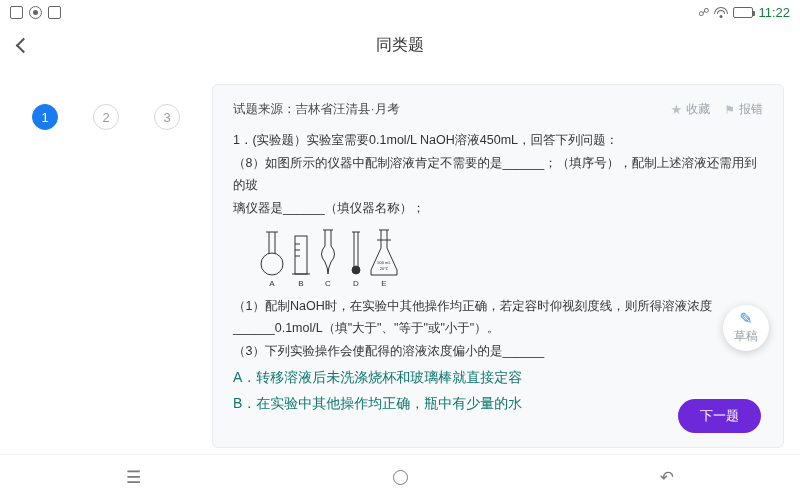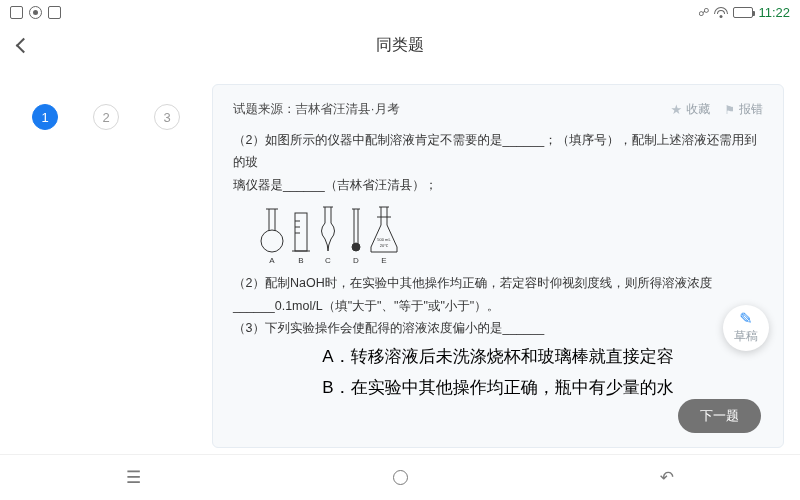--- a/index.html
+++ b/index.html
@@ -178,21 +178,21 @@
   }
   .qtext p { margin-bottom: 1px; }
 
   .figure {
     margin: 6px 0 8px 22px;
     width: 150px;
     height: 62px;
   }
 
   .choices { margin-top: 2px; }
-  .choices p { font-size: 17px; color: #000000; line-height: 1.75; text-align: center; }
+  .choices p { font-size: 14px; color: #0f766e; line-height: 1.75; }
 
   
   .fab {
     position: absolute;
     right: 14px;
     bottom: 96px;
     width: 46px; height: 46px;
     border-radius: 50%;
     background: #ffffff;
     box-shadow: 0 2px 8px rgba(0,0,0,0.18);
@@ -202,21 +202,21 @@
     justify-content: center;
     cursor: pointer;
   }
   .fab .pencil { color: #2f8ef4; font-size: 16px; line-height: 1; }
   .fab .fab-label { font-size: 12px; color: #9aa3ab; margin-top: 1px; }
 
   .next-btn {
     position: absolute;
     right: 22px;
     bottom: 14px;
-    background: #737373;
+    background: #6d28d9;
     color: #ffffff;
     font-size: 13px;
     padding: 8px 22px;
     border-radius: 18px;
     border: none;
     cursor: pointer;
   }
 
   
   .navbar {
@@ -286,22 +286,23 @@
               <span>收藏</span>
             </div>
             <div class="head-act">
               <span class="flag-icon">⚑</span>
               <span>报错</span>
             </div>
           </div>
         </div>
 
         <div class="qtext">
-          <p>（2）如图所示的仪器中配制溶液肯定不需要的是______；（填序号），配制上述溶液还需用到的玻</p>
-          <p>璃仪器是______（吉林省汪清县）；</p>
+          <p>1．(实验题）实验室需要0.1mol/L NaOH溶液450mL，回答下列问题：</p>
+          <p>（8）如图所示的仪器中配制溶液肯定不需要的是______；（填序号），配制上述溶液还需用到的玻</p>
+          <p>璃仪器是______（填仪器名称）；</p>
 
           <div class="figure">
             <svg width="150" height="62" viewBox="0 0 150 62" xmlns="http://www.w3.org/2000/svg">
               <g stroke="#333" fill="none" stroke-width="1">
 
                 <line x1="14" y1="6" x2="14" y2="28"></line>
                 <line x1="20" y1="6" x2="20" y2="28"></line>
                 <line x1="11" y1="6" x2="23" y2="6"></line>
                 <circle cx="17" cy="38" r="11"></circle>
                 <text x="17" y="60" font-size="8" fill="#333" stroke="none" text-anchor="middle" font-family="Liberation Sans, sans-serif">A</text>
@@ -331,21 +332,21 @@
                 <line x1="124" y1="4" x2="134" y2="4"></line>
                 <line x1="122" y1="14" x2="136" y2="14"></line>
                 <path d="M126 22 L116 44 L116 49 L142 49 L142 44 L132 22"></path>
                 <text x="129" y="38" font-size="4" fill="#333" stroke="none" text-anchor="middle" font-family="Liberation Sans, sans-serif">500 mL</text>
                 <text x="129" y="44" font-size="4" fill="#333" stroke="none" text-anchor="middle" font-family="Liberation Sans, sans-serif">20℃</text>
                 <text x="129" y="60" font-size="8" fill="#333" stroke="none" text-anchor="middle" font-family="Liberation Sans, sans-serif">E</text>
               </g>
             </svg>
           </div>
 
-          <p>（2）配制NaOH时，在实验中其他操作均正确，若定容时仰视刻度线，则所得溶液浓度</p>
+          <p>（1）配制NaOH时，在实验中其他操作均正确，若定容时仰视刻度线，则所得溶液浓度</p>
           <p>______0.1mol/L（填"大于"、"等于"或"小于"）。</p>
           <p>（3）下列实验操作会使配得的溶液浓度偏小的是______</p>
 
           <div class="choices">
             <p>A．转移溶液后未洗涤烧杯和玻璃棒就直接定容</p>
             <p>B．在实验中其他操作均正确，瓶中有少量的水</p>
           </div>
 
         </div>
 

